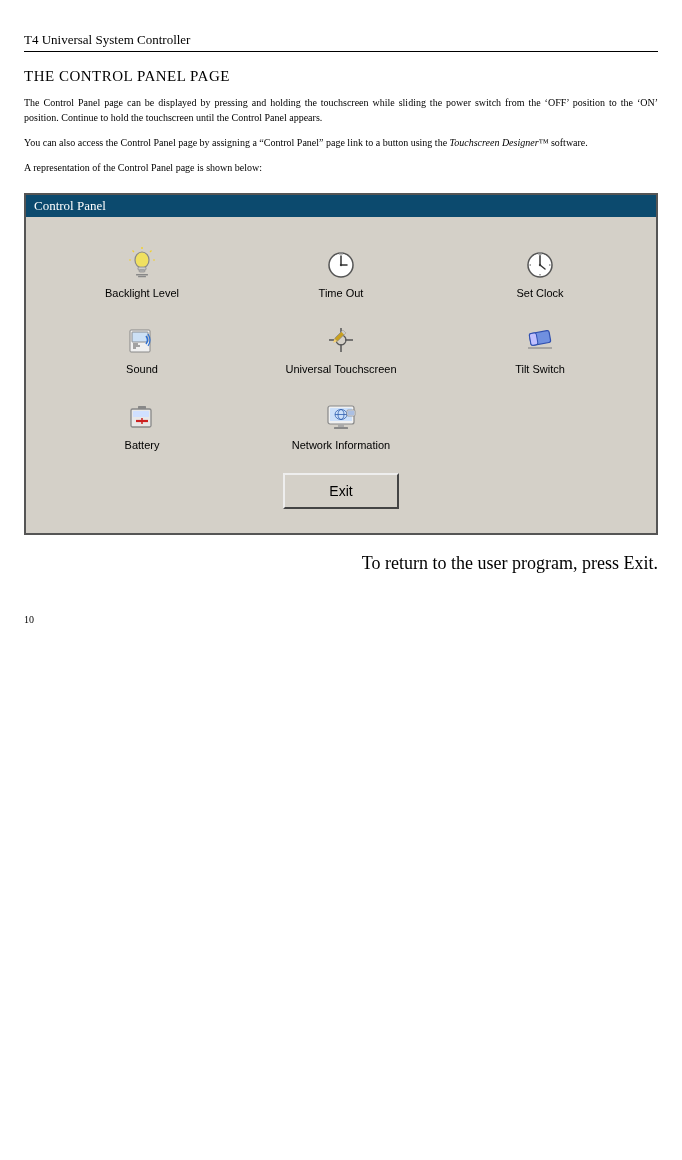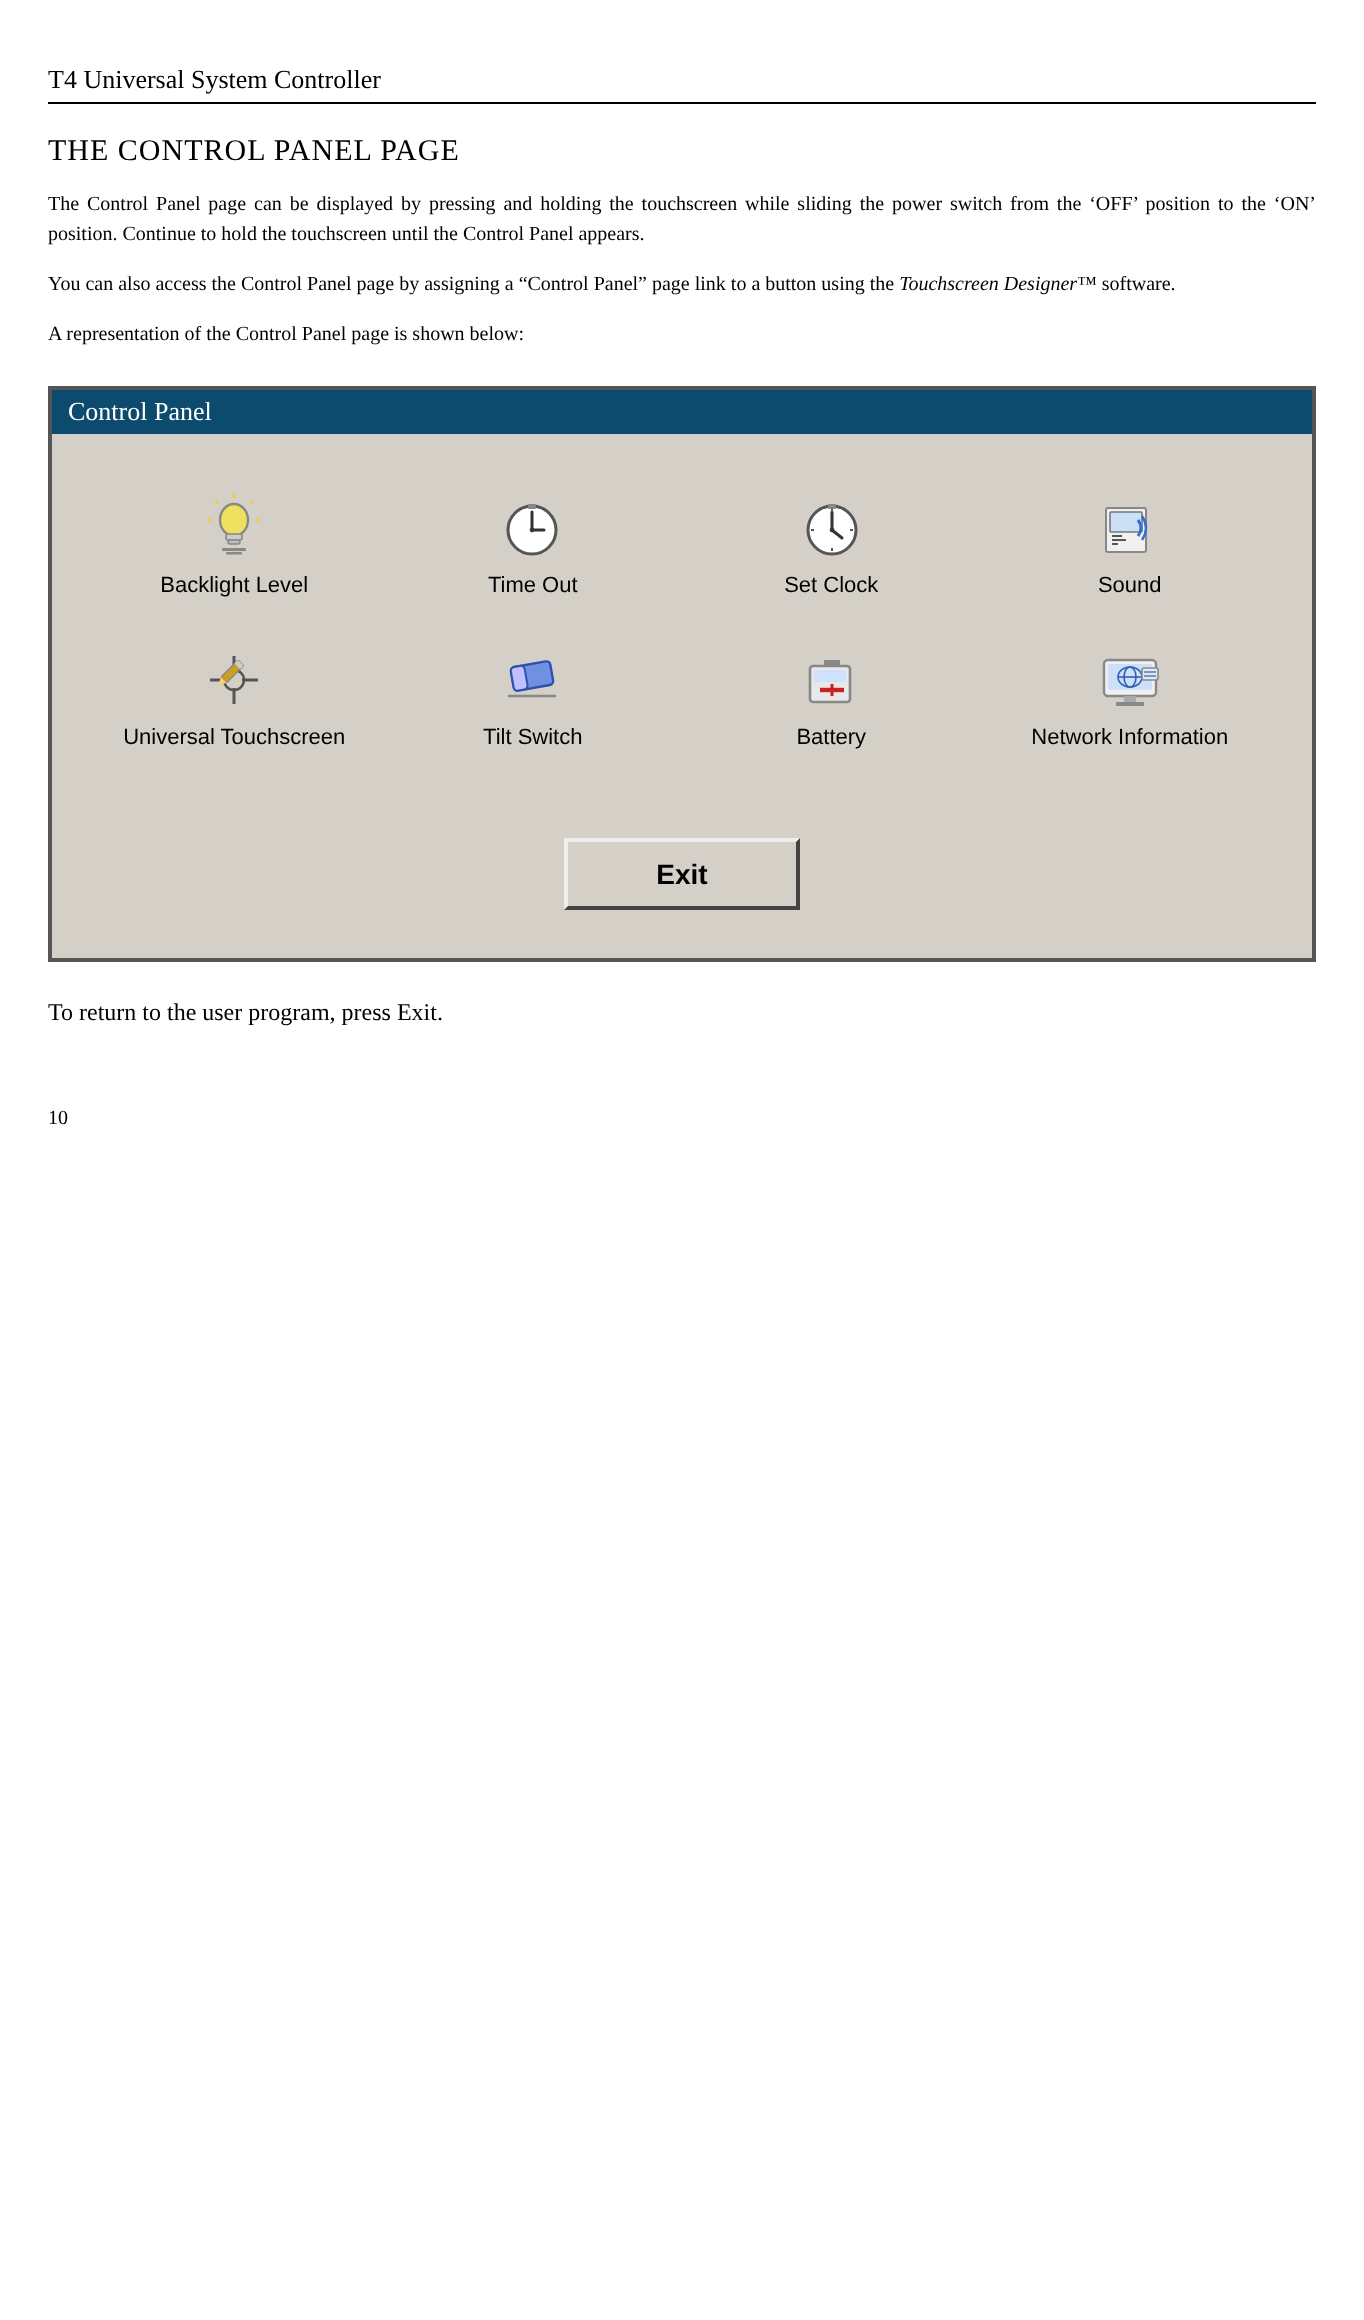--- a/index.html
+++ b/index.html
@@ -43,21 +43,21 @@
       color: #fff;
       font-size: 13px;
       padding: 3px 8px;
     }
     .control-panel-body {
       background: #d4d0c8;
       padding: 18px 24px 24px 24px;
     }
     .cp-grid {
       display: grid;
-      grid-template-columns: repeat(4, 1fr);
+      grid-template-columns: repeat(3, 1fr);
       gap: 15px;
       row-gap: 8px;
     }
     .cp-item {
       display: flex;
       flex-direction: column;
       align-items: center;
       justify-content: flex-end;
       padding: 10px 6px 4px 6px;
       cursor: pointer;
@@ -82,30 +82,30 @@
       margin-top: 18px;
     }
     .exit-btn {
       background: #d4d0c8;
       border: 2px solid #888;
       border-right-color: #444;
       border-bottom-color: #444;
       border-top-color: #eee;
       border-left-color: #eee;
       font-size: 14px;
-      font-weight: bold;
+      font-weight: normal;
       font-family: Arial, sans-serif;
       padding: 8px 44px;
       cursor: pointer;
     }
     .footer-text {
-      font-size: 12px;
+      font-size: 18px;
       margin-top: 18px;
       margin-bottom: 32px;
-      text-align: left;
+      text-align: right;
     }
     .page-number {
       font-size: 10px;
       margin-top: 40px;
     }
 
     
     svg { display: block; }
   </style>
 </head>

